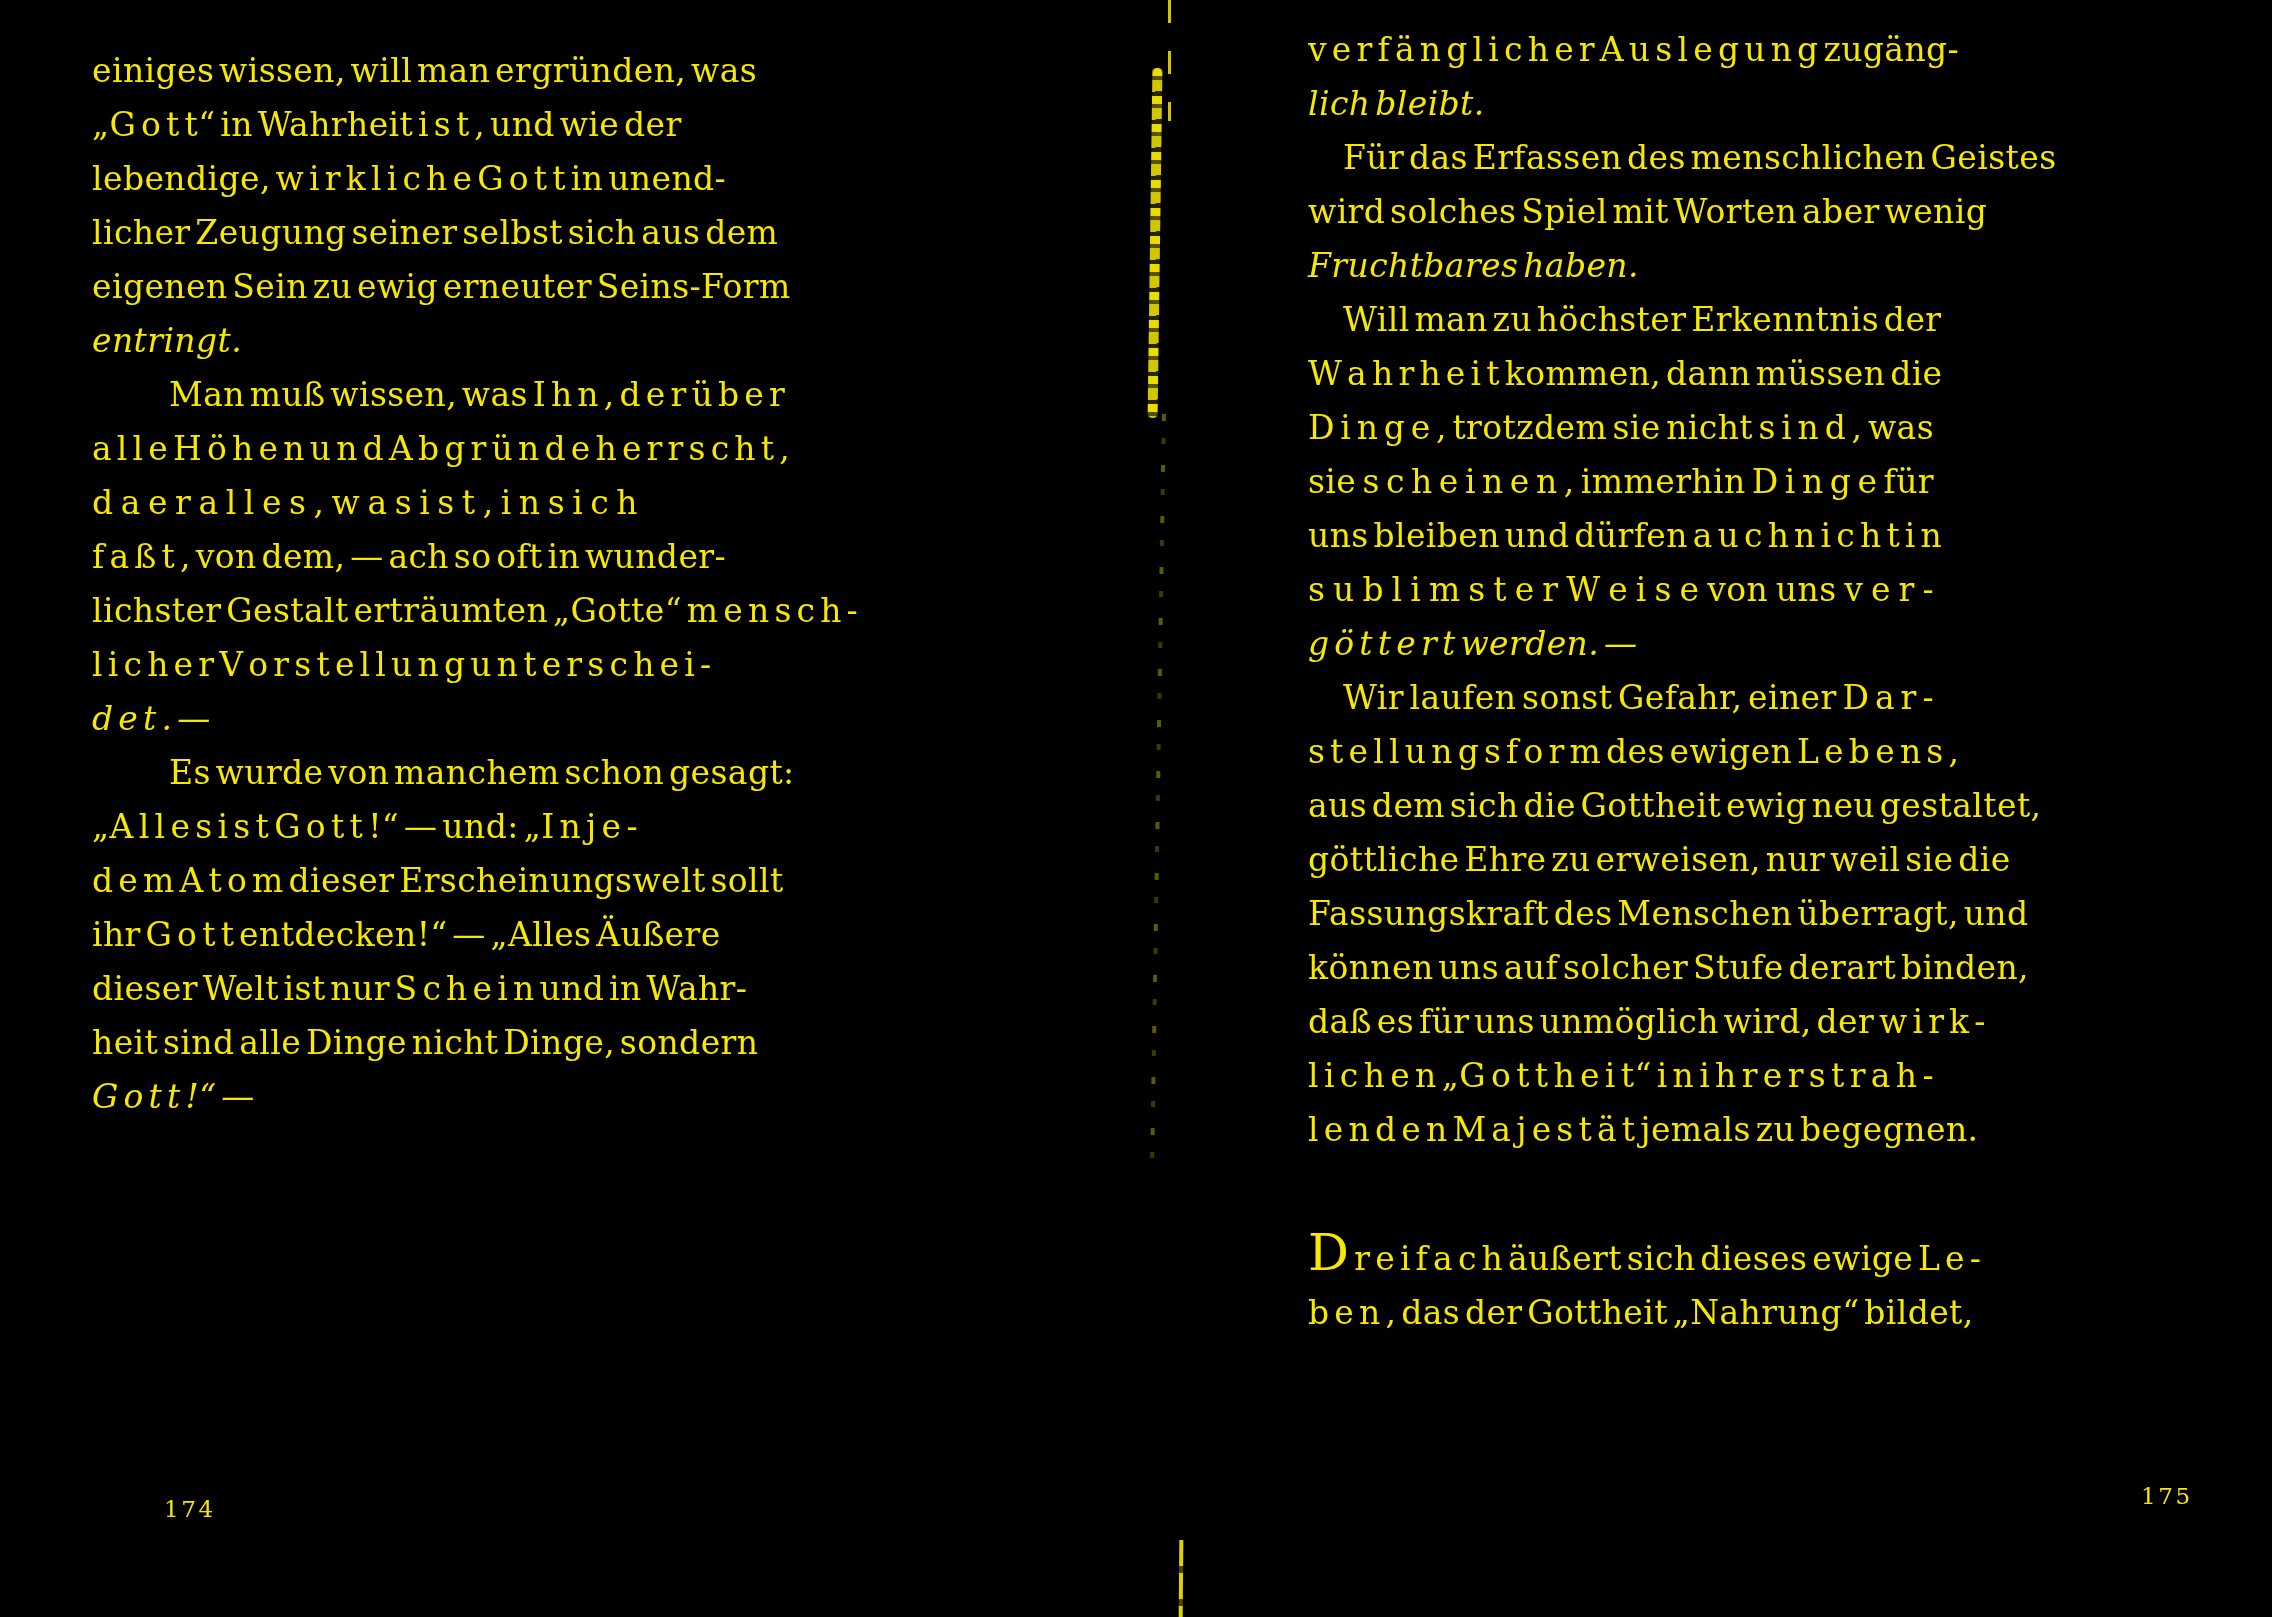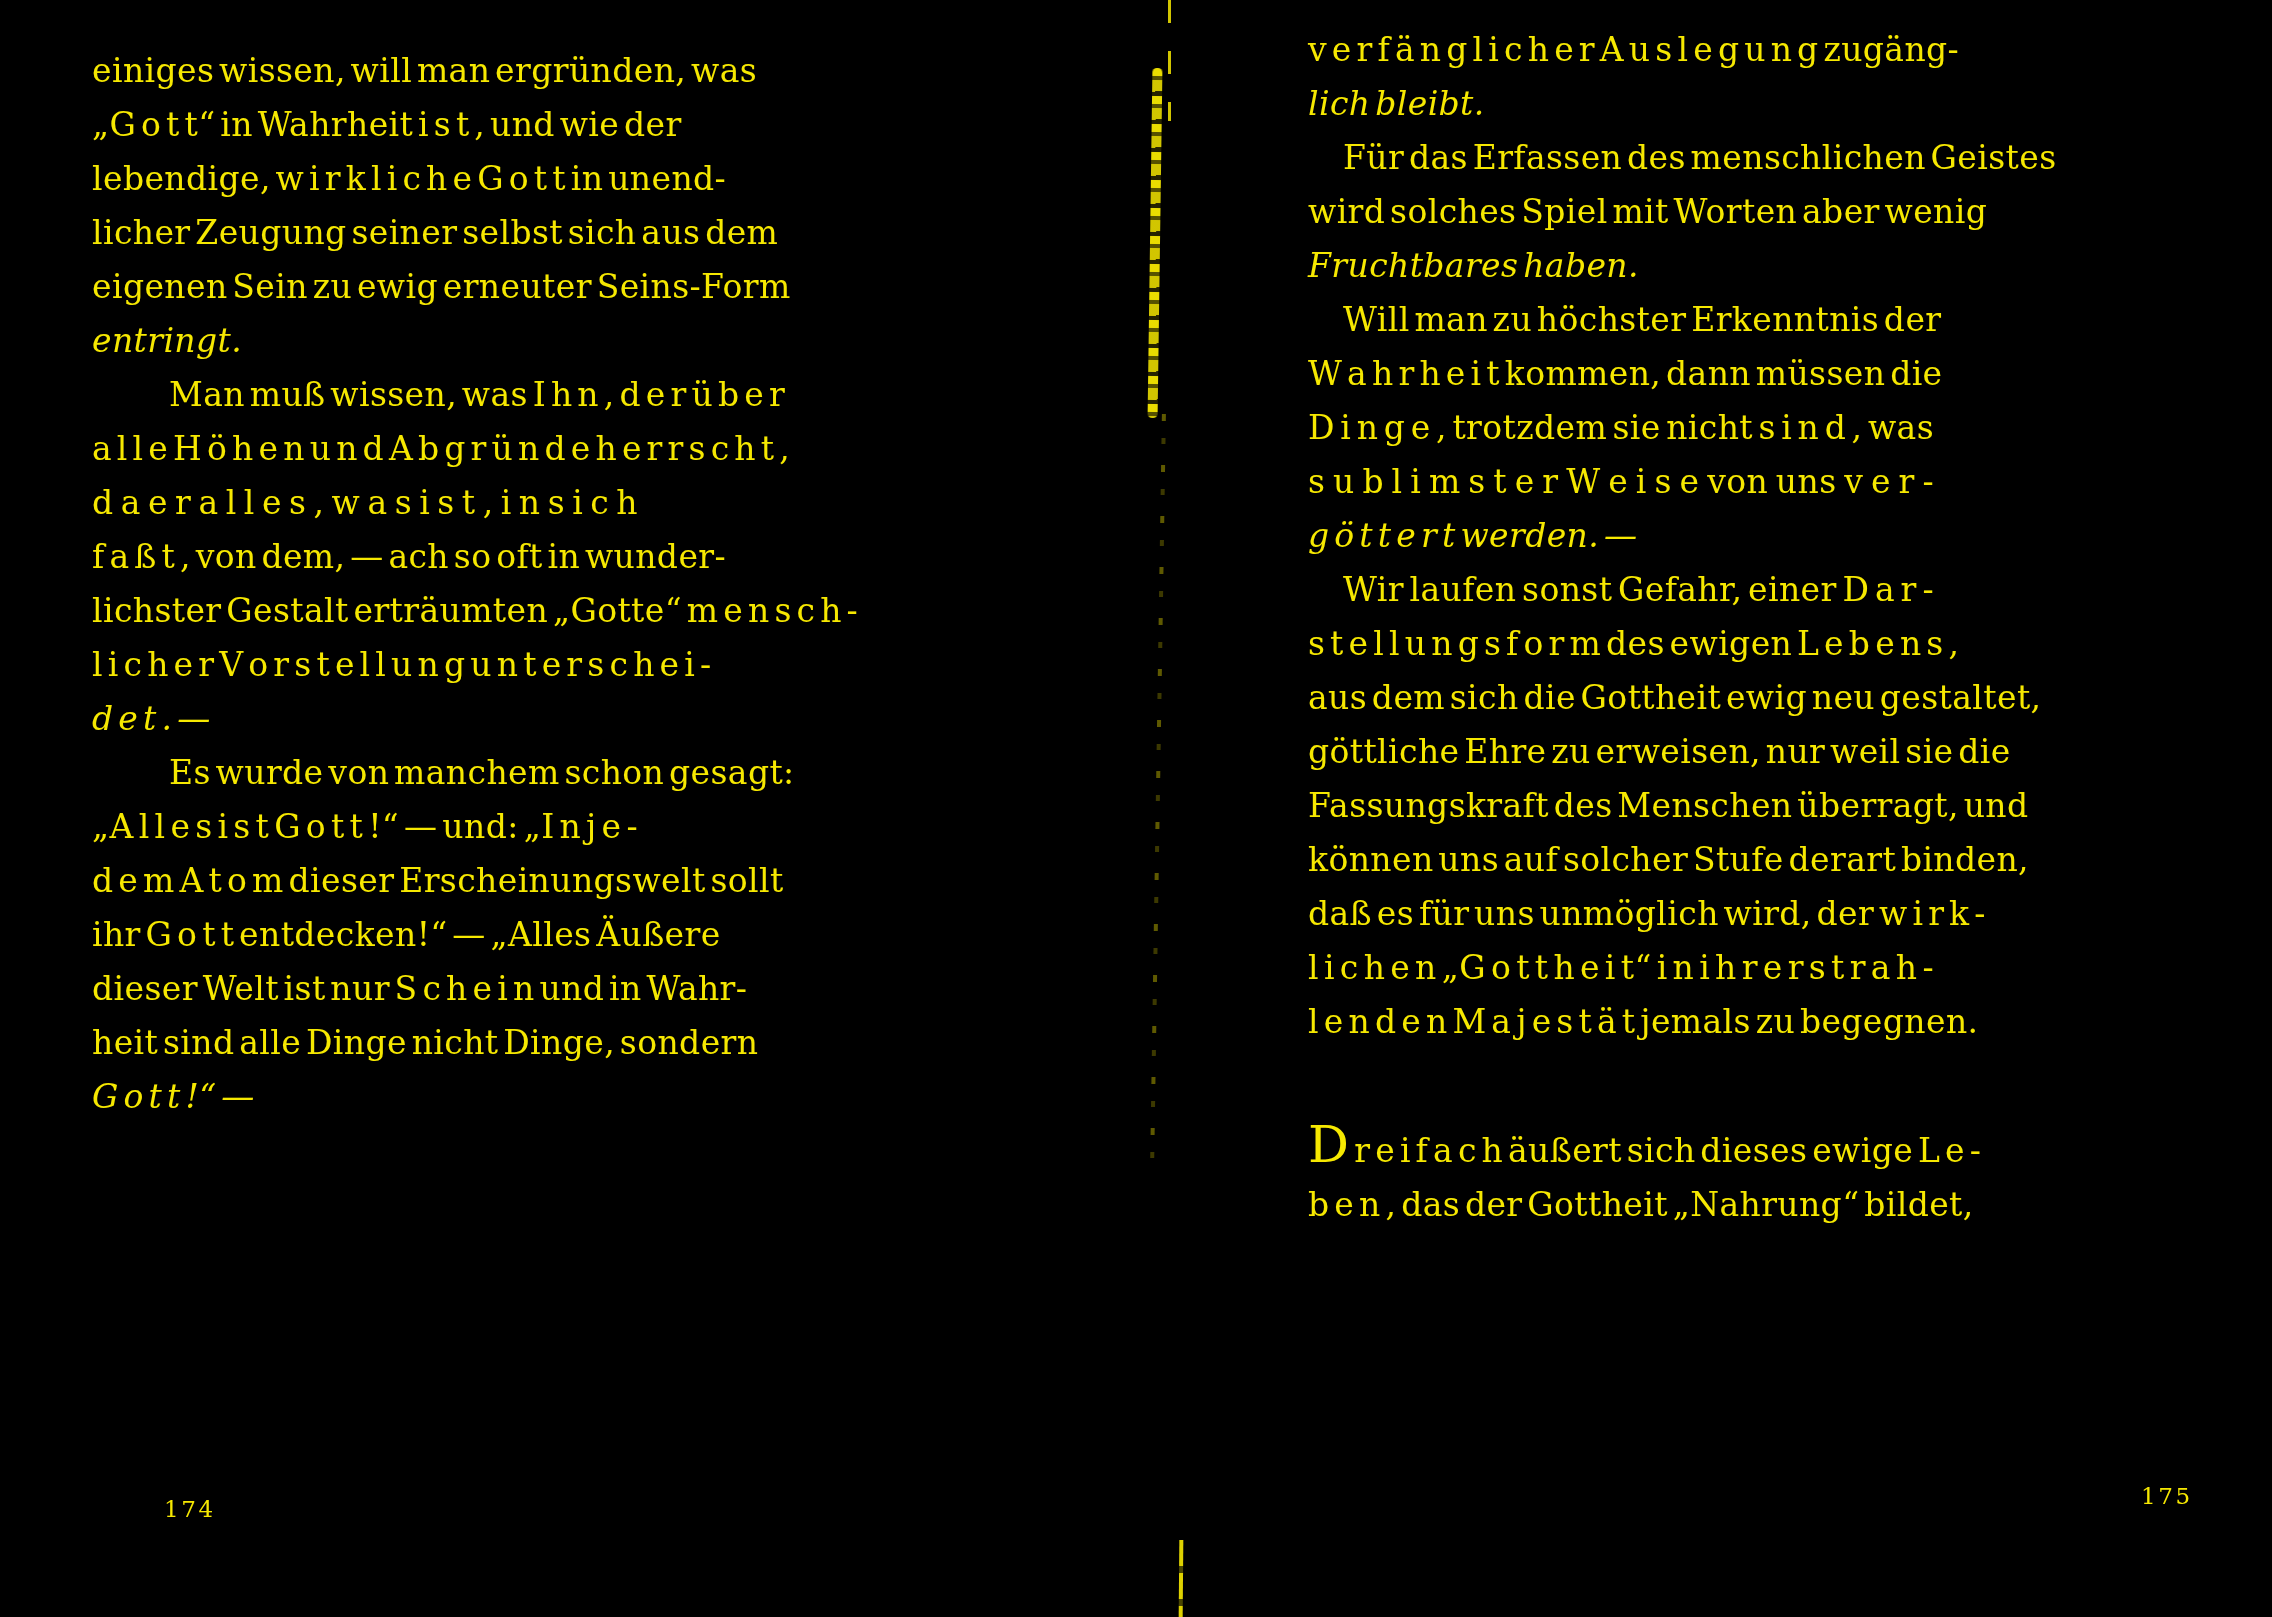--- a/index.html
+++ b/index.html
@@ -124,20 +124,22 @@
   </div>
   <div class="para indented">
     <div class="line">Für das Erfassen des menschlichen Geistes</div>
     <div class="line">wird solches Spiel mit Worten aber wenig</div>
     <div class="line end">Fruchtbares haben.</div>
   </div>
   <div class="para indented">
     <div class="line">Will man zu höchster Erkenntnis der</div>
     <div class="line">W a h r h e i t kommen, dann müssen die</div>
     <div class="line">D i n g e , trotzdem sie nicht s i n d , was</div>
+    <div class="line">sie s c h e i n e n , immerhin D i n g e für</div>
+    <div class="line">uns bleiben und dürfen a u c h n i c h t i n</div>
     <div class="line">s u b l i m s t e r W e i s e von uns v e r -</div>
     <div class="line end">g ö t t e r t werden. —</div>
   </div>
   <div class="para indented">
     <div class="line">Wir laufen sonst Gefahr, einer D a r -</div>
     <div class="line">s t e l l u n g s f o r m des ewigen L e b e n s ,</div>
     <div class="line">aus dem sich die Gottheit ewig neu gestaltet,</div>
     <div class="line">göttliche Ehre zu erweisen, nur weil sie die</div>
     <div class="line">Fassungskraft des Menschen überragt, und</div>
     <div class="line">können uns auf solcher Stufe derart binden,</div>

